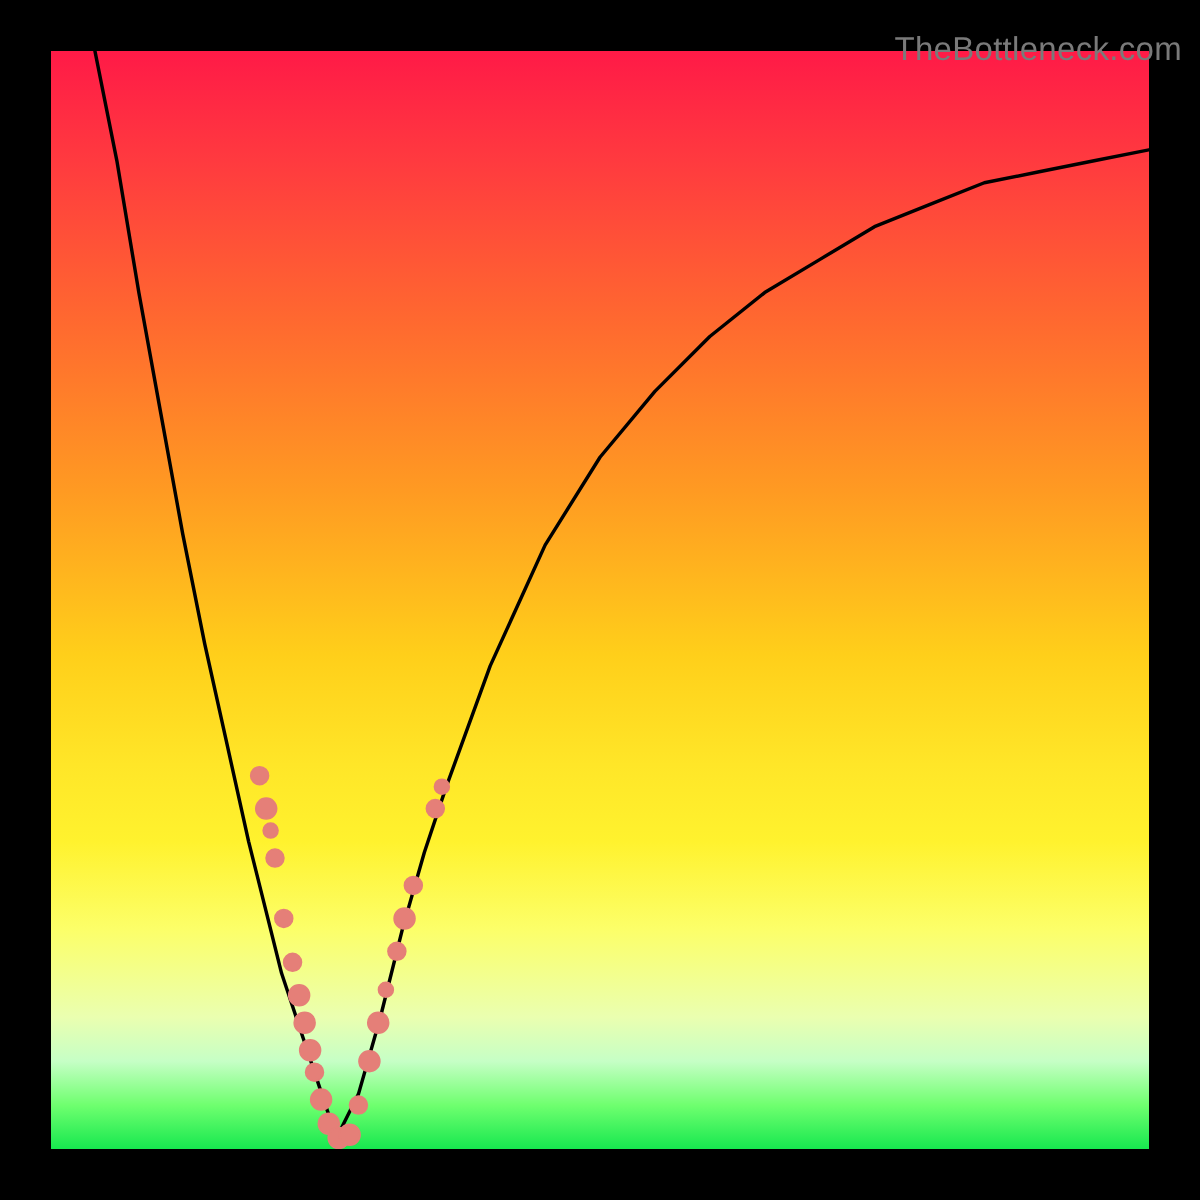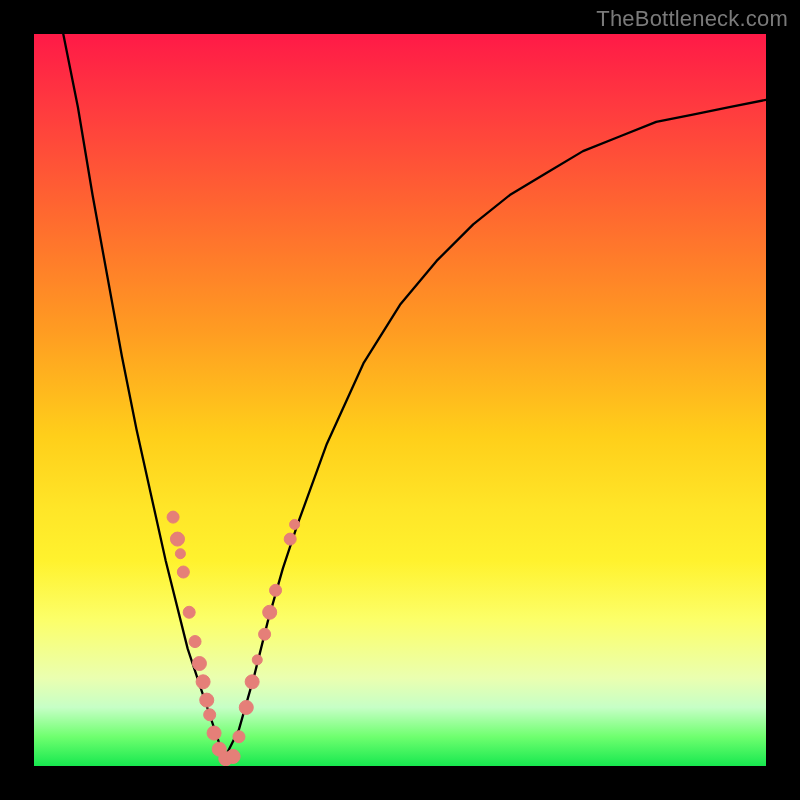--- a/index.html
+++ b/index.html
@@ -35,21 +35,21 @@
       #fff22e 72%,
       #fcff69 80%,
       #eaffb0 88%,
       #c6ffc6 92%,
       #6fff6f 96%,
       #17e84f 100%
     );
   }
   .watermark {
     position: absolute;
-    top: 6px;
+    top: 20px;
     right: 12px;
     color: #7a7a7a;
     font-size: 22px;
     font-weight: 500;
     letter-spacing: 0.2px;
     user-select: none;
   }
   svg.curve {
     position: absolute;
     left: 0;

